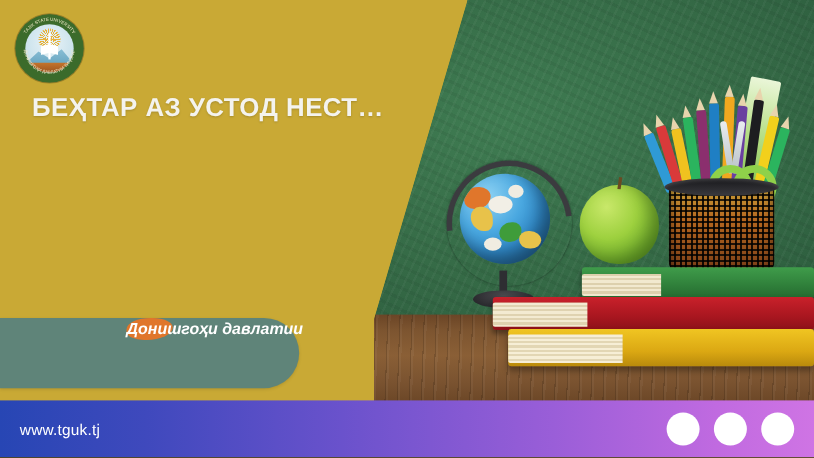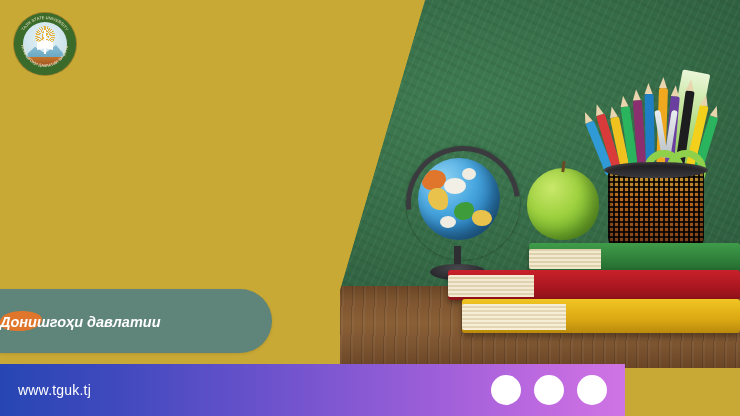--- a/index.html
+++ b/index.html
@@ -169,32 +169,32 @@
   .subtitle{
     margin-top:4px;text-align:right;padding-right:6px;
     color:#f4f3ee;font-style:italic;font-weight:bold;font-size:11.5px;letter-spacing:.2px;
     text-shadow:0 1px 2px rgba(0,0,0,.18);white-space:nowrap;
   }
 
   
   .banner{
     position:absolute;left:0;top:289px;width:272px;height:64px;
     background:#5f8479;border-radius:0 34px 34px 0;
-    display:flex;flex-direction:column;justify-content:center;
+    display:flex;flex-direction:row;justify-content:center;
     box-shadow:0 1px 3px rgba(0,0,0,.12);
   }
   .banner-line{
     color:#ffffff;font-style:italic;font-weight:bold;font-size:14.5px;line-height:22px;
     text-align:center;padding-right:18px;white-space:nowrap;
   }
   .banner-line.l2{padding-right:38px;}
 
   
   .bottom-bar{
-    position:absolute;left:0;top:364px;width:625px;height:52px;
+    position:absolute;left:0;top:364px;width:740px;height:52px;
     background:linear-gradient(90deg,#2746b4 0%, #3f49bd 18%, #6a52cc 42%, #9a5ed8 68%, #c06ae0 88%, #cf74e4 100%);
     display:flex;align-items:center;
   }
   .url{
     color:#ffffff;font-size:14px;margin-left:18px;letter-spacing:.2px;
   }
   .socials{position:absolute;right:18px;top:50%;transform:translateY(-50%);display:flex;gap:13px;}
   .soc{width:30px;height:30px;border-radius:50%;background:#ffffff;
     display:flex;align-items:center;justify-content:center;}
   .soc svg{display:block;}
@@ -282,20 +282,21 @@
           <textPath href="#arcTop" startOffset="50%" text-anchor="middle">ТАJIK STATE UNIVERSITY</textPath>
         </text>
         <text font-size="4.1" fill="#f0e9c8" font-family="&quot;Liberation Sans&quot;, sans-serif">
           <textPath href="#arcBot" startOffset="50%" text-anchor="middle">ДОНИШГОҲИ ДАВЛАТИИ ТИҶОРАТ</textPath>
         </text>
       </svg>
     </div>
   </div>
 
   <div class="headline">
+    <div class="hl-line hl-2">БЕҲТАР АЗ УСТОД НЕСТ…</div>
   </div>
 
   <div class="banner">
     <div class="banner-line l1">Донишгоҳи давлатии</div>
   </div>
 
   <div class="bottom-bar">
     <div class="url">www.tguk.tj</div>
     <div class="socials">
       <a class="soc">

